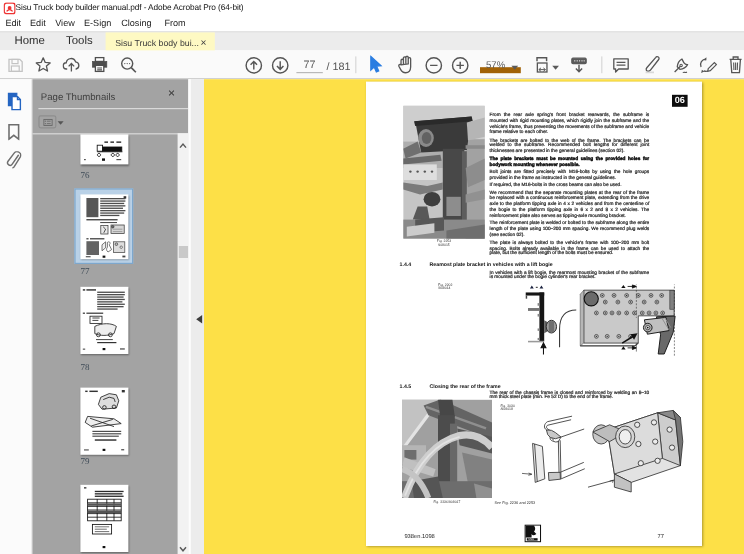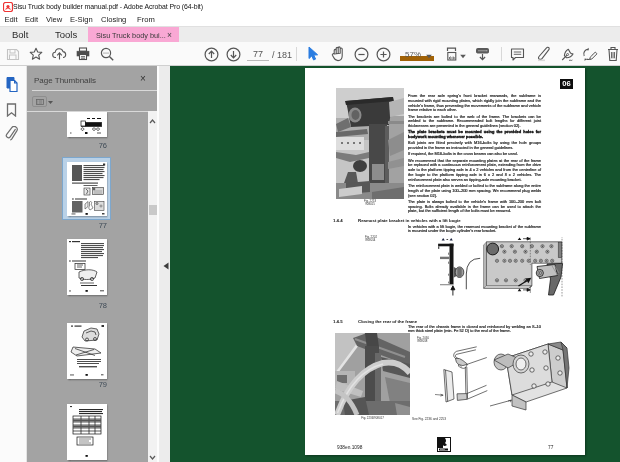--- a/index.html
+++ b/index.html
@@ -9,41 +9,41 @@
 .abs { position:absolute; }
 
 #titlebar { position:absolute; left:0; top:0; width:620px; height:14px; background:#fff; }
 #titletext { position:absolute; left:13px; top:3px; font-size:6.9px; color:#111; letter-spacing:-0.08px; }
 
 #menubar { position:absolute; left:0; top:14px; width:620px; height:12px; background:#fff; font-size:7.6px; color:#222; }
 #menubar span { position:absolute; top:1px; }
 
 #tabbar { position:absolute; left:0; top:26px; width:620px; height:16px; background:#ececec; border-top:1px solid #e0e0e0;}
 .tab { position:absolute; top:0; height:16px; color:#2b2b2b; font-size:9.5px; }
-#tab-active { position:absolute; left:88px; top:0; width:91px; height:16px; background:#f9a8d4; font-size:7.3px; color:#3a3a3a; }
+#tab-active { position:absolute; left:88px; top:0; width:91px; height:16px; background:#fef9c3; font-size:7.3px; color:#3a3a3a; }
 
 #toolbar { position:absolute; left:0; top:42px; width:620px; height:24px; background:#fafafa; border-bottom:1px solid #d0d0d0; }
 .tbi { position:absolute; top:0; }
 .vsep { position:absolute; top:5px; width:1px; height:14px; background:#d8d8d8; }
 
 #content { position:absolute; left:0; top:66px; width:620px; height:396px; }
 #iconstrip { position:absolute; left:0; top:0; width:27px; height:396px; background:#fbfbfb; border-right:1px solid #e4e4e4; }
 #panel { position:absolute; left:27px; top:0; width:130px; height:396px; background:#a3a3a3; }
 #splitter { position:absolute; left:157px; top:0; width:13px; height:396px; background:#ececec; border-left:2px solid #fdfdfd;}
-#docarea { position:absolute; left:170px; top:0; width:450px; height:396px; background:#14532d; }
+#docarea { position:absolute; left:170px; top:0; width:450px; height:396px; background:#fde047; }
 
 #page { position:absolute; left:135px; top:2px; width:280px; height:387px; background:#fff; box-shadow:1px 1px 2px rgba(0,0,0,.35); }
 
 #panelhead { position:absolute; left:7px; top:9.5px; font-size:8px; color:#404040; }
 #panelx { position:absolute; left:113px; top:7px; font-size:10px; color:#333; }
 .hline { position:absolute; background:#d9d9d9; height:1px; }
 #optbtn { position:absolute; left:5px; top:30px; width:15px; height:11px; border:1px solid #8e8e8e; border-radius:2px; }
 
 .thumb { position:absolute; background:#fff; box-shadow:0.5px 1px 1.5px rgba(0,0,0,.4); }
-.tlabel { position:absolute; font-size:7.5px; color:#3f4b57; width:40px; text-align:right; }
+.tlabel { position:absolute; font-size:7.5px; color:#3f4b57; width:40px; text-align:left;font-family:Liberation Serif, serif; }
 
 #sscroll { position:absolute; left:121px; top:45px; width:9px; height:351px; background:#f2f2f2; }
 #sthumb { position:absolute; left:0.5px; top:94px; width:8px; height:10px; background:#c9c9c9; }
 .sarr { position:absolute; left:1px; font-size:7px; color:#707070; }
 #page p { font-size:3.95px; line-height:4.75px; margin:0 0 1.55px 0; text-align:justify; color:#1d1d1d; -webkit-text-stroke:0.2px #333; }
 #page p.b { font-weight:bold; -webkit-text-stroke:0.38px #111; }
 .fig { position:absolute; font-size:2.9px; color:#333; line-height:3.4px; }
 .h44 { position:absolute; font-weight:bold; font-size:4.35px; color:#111; }
 </style>
 </head>
@@ -59,21 +59,21 @@
   </div>
   <div id="menubar">
     <span style="left:4.5px">Edit</span>
       <span style="left:25px">Edit</span>
       <span style="left:46px">View</span>
       <span style="left:70px">E-Sign</span>
       <span style="left:101px">Closing</span>
       <span style="left:137px">From</span>
   </div>
   <div id="tabbar">
-    <div class="tab" style="left:12px;top:2px">Bolt</div>
+    <div class="tab" style="left:12px;top:2px">Home</div>
     <div class="tab" style="left:55px;top:2px">Tools</div>
     <div id="tab-active">
         <span style="position:absolute;left:8px;top:4px">Sisu Truck body bui...</span>
         <span style="position:absolute;left:79px;top:3px;font-size:8.5px;color:#444">×</span>
       </div>
   </div>
   <div id="toolbar">
 
     <svg class="tbi" style="left:6px;top:6px" width="14" height="13" viewBox="0 0 14 13">
       <path d="M1.5 1.5 h9 l2 2 v8 h-11 z" fill="none" stroke="#c3c3c3" stroke-width="1.1"></path>

